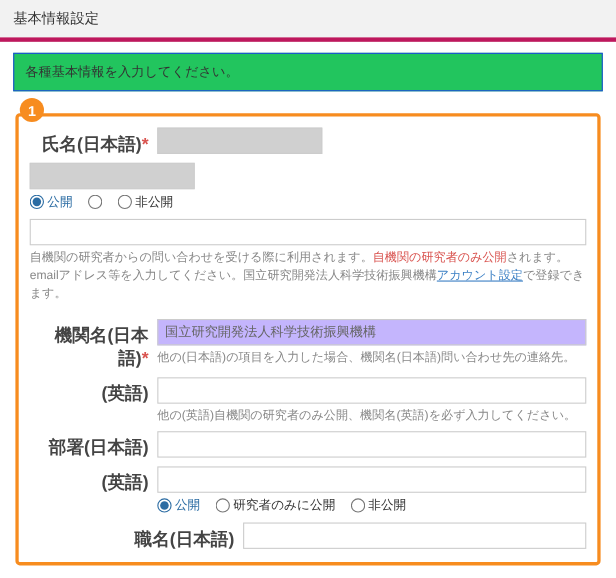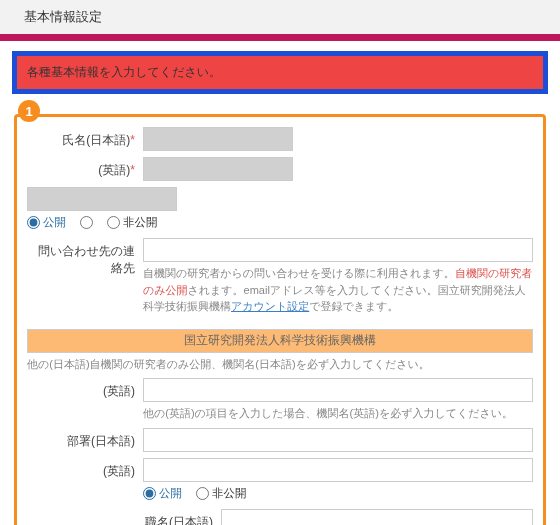--- a/index.html
+++ b/index.html
@@ -1,29 +1,29 @@
 <!DOCTYPE html>
 <html><head>
   <meta charset="utf-8">
   <style>
     * { box-sizing: border-box; margin: 0; padding: 0; }
     body { font-family: Meiryo, sans-serif; font-size: 12px; background: #fff; color: #333; width: 560px; }
-    .header { background: #f2f2f2; border-bottom: 7px solid #be185d; padding: 8px 24px; font-size: 13px; }
-    .instruction { background: #ef4444; border: 5px solid #1d4ed8; margin: 10px 12px 6px 12px; padding: 8px 10px; font-size: 12px; }
+    .header { background: #f2f2f2; border-bottom: 4px solid #be185d; padding: 8px 12px; font-size: 13px; }
+    .instruction { background: #22c55e; border: 1px solid #1d4ed8; margin: 10px 12px 6px 12px; padding: 8px 10px; font-size: 12px; }
     .form-area { padding: 4px 14px 10px 14px; position: relative; }
     .highlight-box { border: 3px solid #f78c1f; border-radius: 4px; padding: 10px 10px 4px 10px; margin-top: 10px; }
     .badge { position: absolute; width: 22px; height: 22px; border-radius: 50%; background: #f78c1f; color: #fff; font-weight: bold; font-size: 13px; display: flex; align-items: center; justify-content: center; z-index: 2; }
     .badge-1 { top: 0px; left: 18px; }
     .row { display: flex; align-items: flex-start; margin-bottom: 6px; }
-    .label { width: 116px; text-align: right; padding-right: 8px; padding-top: 5px; font-size: 12px; color: #444; font-weight: normal; }
+    .label { width: 116px; text-align: right; padding-right: 8px; padding-top: 5px; font-size: 16px; color: #444; font-weight: bold; }
     .required { color: #d9534f; }
     .field { flex: 1; }
     input.text { width: 100%; height: 24px; border: 1px solid #ccc; padding: 2px 6px; font-size: 12px; }
     input.text.gray { background: #d0d0d0; width: 150px; }
-    input.text.pre { background: #fdba74; color: #666; text-align: center; }
+    input.text.pre { background: #c4b5fd; color: #666; }
     .radios { display: flex; gap: 14px; padding: 4px 0 2px 0; font-size: 11.5px; align-items: center; }
     .radios label { display: flex; align-items: center; gap: 3px; cursor: pointer; }
     .hint { font-size: 11px; color: #888; margin-top: 3px; line-height: 1.5; }
     .hint .warn { color: #d9534f; }
     .hint a { color: #3a7fc4; text-decoration: underline; cursor: pointer; }
     .spacer { height: 8px; }
     .sub-indent .label { width: 194px; }
     .selected-radio { color: #2b6ca3; }
     input[type=radio] { accent-color: #2b6ca3; }
   </style>
@@ -43,24 +43,20 @@
       <span>1</span>
     </div>
 
   <div class="highlight-box">
 
     <div class="row">
       <div class="label"><span>氏名(日本語)</span><span class="required">*</span></div>
       <div class="field"><input class="text gray" type="text" style=""></div>
     </div>
 
-    <div class="row">
-      <div class="label"><span>(英語)</span><span class="required">*</span></div>
-      <div class="field"><input class="text gray" type="text" style=""></div>
-    </div>
 
     <div class="row">
       <div class="field">
         <input class="text gray" type="text" style="">
         <div class="radios">
           <label>
               <input type="radio" name="v1" checked="" style=""> 
               <span class="selected-radio">公開</span>
             </label>
           <label>
@@ -68,61 +64,65 @@
             </label>
           <label>
               <input type="radio" name="v1" style=""> 
               <span>非公開</span>
             </label>
         </div>
       </div>
     </div>
 
     <div class="row">
-      <div class="label"><span>問い合わせ先の連絡先</span></div>
       <div class="field">
         <input class="text" type="text" style="">
         <div class="hint">
           <span>自機関の研究者からの問い合わせを受ける際に利用されます。</span><span class="warn">自機関の研究者のみ公開</span><span>されます。emailアドレス等を入力してください。国立研究開発法人科学技術振興機構</span><a>アカウント設定</a><span>で登録できます。</span>
         </div>
       </div>
     </div>
 
     <div class="spacer"></div>
 
     <div class="row">
+      <div class="label"><span>機関名(日本語)</span><span class="required">*</span></div>
       <div class="field">
         <input class="text pre" type="text" value="国立研究開発法人科学技術振興機構" style="">
-        <div class="hint">他の(日本語)自機関の研究者のみ公開、機関名(日本語)を必ず入力してください。</div>
+        <div class="hint">他の(日本語)の項目を入力した場合、機関名(日本語)問い合わせ先の連絡先。</div>
       </div>
     </div>
 
     <div class="row">
       <div class="label"><span>(英語)</span></div>
       <div class="field">
         <input class="text" type="text" style="">
-        <div class="hint">他の(英語)の項目を入力した場合、機関名(英語)を必ず入力してください。</div>
+        <div class="hint">他の(英語)自機関の研究者のみ公開、機関名(英語)を必ず入力してください。</div>
       </div>
     </div>
 
     <div class="row">
       <div class="label"><span>部署(日本語)</span></div>
       <div class="field"><input class="text" type="text" style=""></div>
     </div>
     <div class="row">
       <div class="label"><span>(英語)</span></div>
       <div class="field">
         <input class="text" type="text" style="">
         <div class="radios">
           <label>
               <input type="radio" name="v2" checked="" style=""> 
               <span class="selected-radio">公開</span>
             </label>
           <label>
               <input type="radio" name="v2" style=""> 
+              <span>研究者のみに公開</span>
+            </label>
+          <label>
+              <input type="radio" name="v2" style=""> 
               <span>非公開</span>
             </label>
         </div>
       </div>
     </div>
 
     <div class="row sub-indent">
       <div class="label"><span>職名(日本語)</span></div>
       <div class="field"><input class="text" type="text" style=""></div>
     </div>

